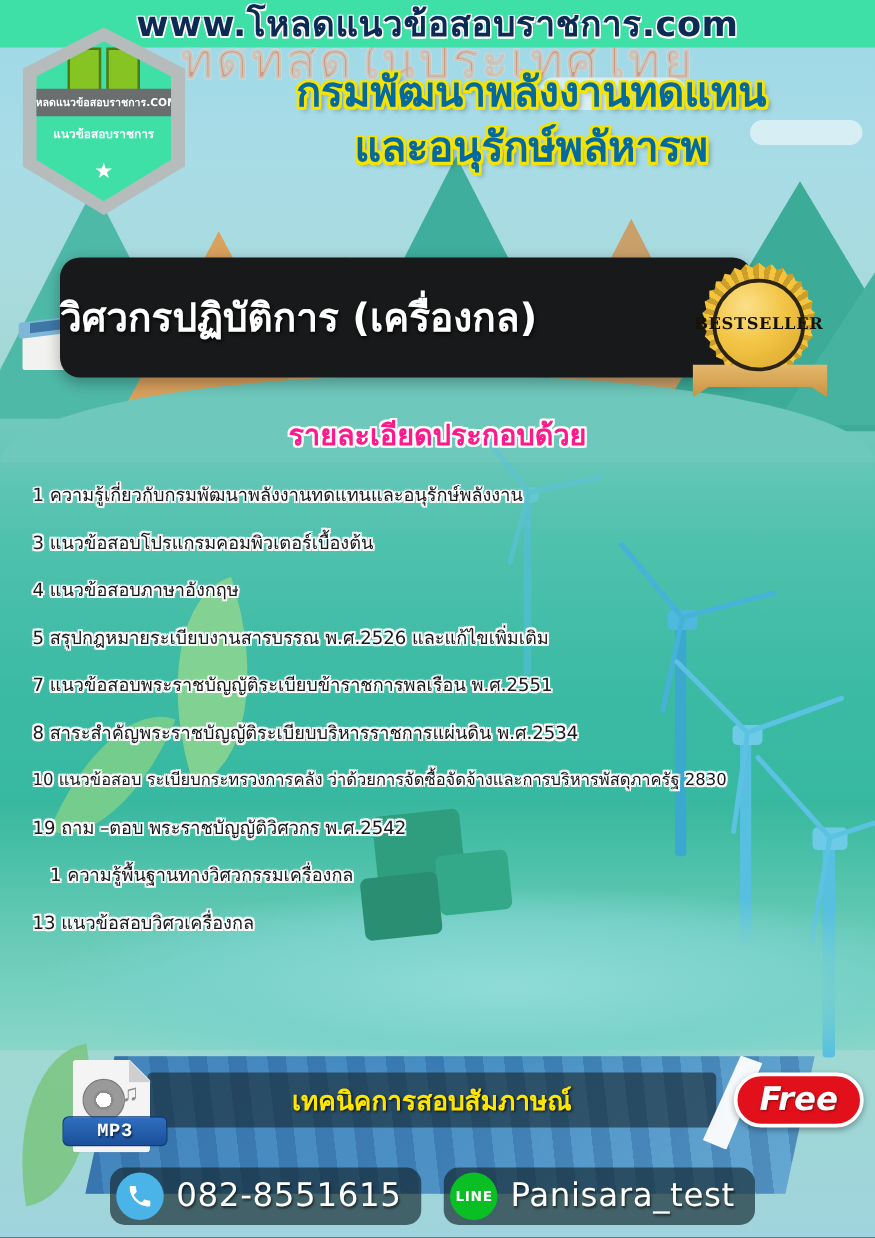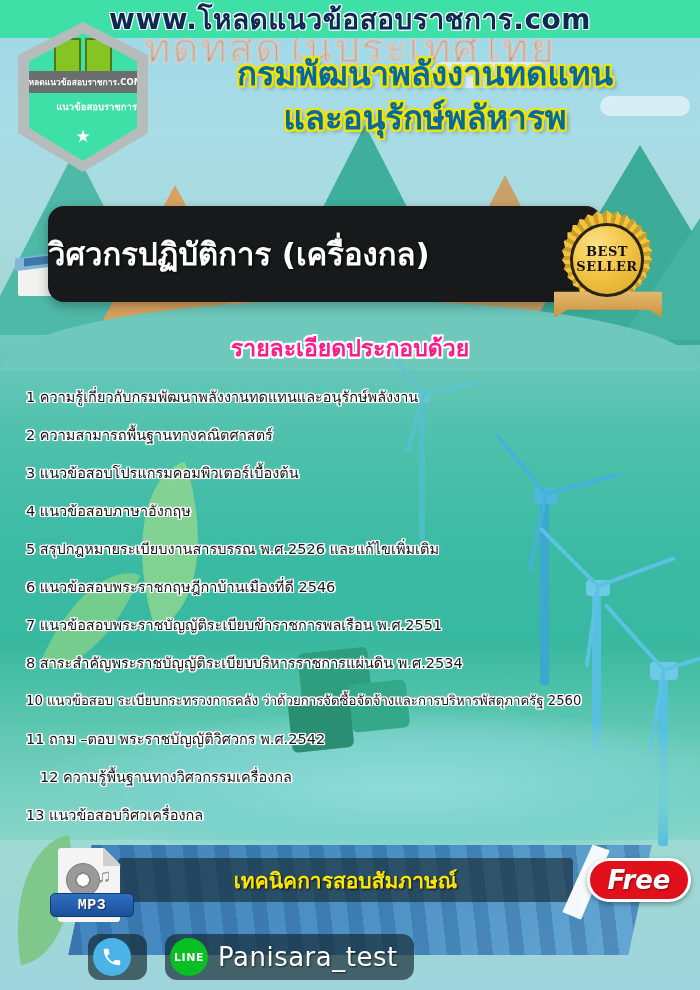--- a/index.html
+++ b/index.html
@@ -132,21 +132,21 @@
   .book .pg.l{left:0;border-radius:3px 0 0 3px;}
   .book .pg.r{right:0;border-radius:0 3px 3px 0;}
   .logo-bar{
     position:absolute;left:-11px;top:38px;width:130px;height:22px;
     background:#6b6e6e;display:flex;align-items:center;justify-content:center;
   }
   .logo-bar span{
     font-family:"DejaVu Sans",sans-serif;font-size:8.5px;font-weight:bold;color:#fff;white-space:nowrap;
   }
   .logo-sub{
-    position:absolute;left:0;top:66px;width:108px;text-align:right;
+    position:absolute;left:0;top:66px;width:108px;text-align:center;
     font-family:"DejaVu Sans",sans-serif;font-size:9.5px;color:#fff;font-weight:bold;
   }
   .logo-star{
     position:absolute;left:50%;top:95px;transform:translateX(-50%);
     color:#fff;font-size:17px;line-height:1;
   }
 
   
   .hero{
     position:absolute;left:165px;top:52px;width:520px;text-align:center;z-index:15;
@@ -202,21 +202,21 @@
       54.5% 89.1%,50% 91.6%,45.5% 89.1%,39.7% 90.2%,36.7% 87%,30.7% 86.8%,28.7% 83.2%,
       22.7% 81.8%,21.5% 77.9%,15.8% 75.3%,15.6% 71.2%,10.4% 67.5%,11.2% 63.5%,6.7% 58.9%,
       8.4% 55.1%,4.8% 49.7%,7.3% 46.3%,4.8% 40.3%,8% 37.5%,6.7% 31.1%,10.5% 29.1%,
       10.4% 22.5%,14.7% 21.5%,15.8% 15.1%,20.4% 15%,22.7% 8.9%,27.3% 9.8%,30.7% 4.2%,
       35.4% 6.1%,39.7% 1.2%,44.8% 4.1%);
   }
   .seal .ring{
     position:absolute;left:22px;top:15px;width:74px;height:74px;border-radius:50%;
     background:radial-gradient(circle at 35% 28%,#fbe08a 0%,#f3c545 45%,#d9a52c 100%);
     border:3px solid #2b2414;
-    display:flex;flex-direction:column;align-items:center;justify-content:center;
+    display:flex;flex-direction:row;align-items:center;justify-content:center;
   }
   .seal .ring span{
     font-family:"DejaVu Serif",serif;font-size:13px;font-weight:bold;color:#151208;
     letter-spacing:.5px;line-height:1.15;text-transform:uppercase;
   }
   .seal .ribbon{
     position:absolute;left:6px;top:78px;width:108px;height:32px;
     background:linear-gradient(180deg,#e8c078 0%,#d9a757 55%,#c8913f 100%);
     clip-path:polygon(0 18%,100% 18%,100% 100%,88% 74%,12% 74%,0 100%);
     border-radius:3px;
@@ -422,30 +422,28 @@
     <div class="ring">
       <span>Best</span>
       <span>Seller</span>
     </div>
   </div>
 
   <div class="section-head">รายละเอียดประกอบด้วย</div>
 
   <div class="toc">
     <div class="row">1 ความรู้เกี่ยวกับกรมพัฒนาพลังงานทดแทนและอนุรักษ์พลังงาน</div>
-    <div class="row">2 ความสามารถพื้นฐานทางคณิตศาสตร์</div>
     <div class="row">3 แนวข้อสอบโปรแกรมคอมพิวเตอร์เบื้องต้น</div>
     <div class="row">4 แนวข้อสอบภาษาอังกฤษ</div>
     <div class="row">5 สรุปกฎหมายระเบียบงานสารบรรณ พ.ศ.2526 และแก้ไขเพิ่มเติม</div>
-    <div class="row">6 แนวข้อสอบพระราชกฤษฎีกาบ้านเมืองที่ดี 2546</div>
     <div class="row">7 แนวข้อสอบพระราชบัญญัติระเบียบข้าราชการพลเรือน พ.ศ.2551</div>
     <div class="row">8 สาระสำคัญพระราชบัญญัติระเบียบบริหารราชการแผ่นดิน พ.ศ.2534</div>
-    <div class="row small">10 แนวข้อสอบ ระเบียบกระทรวงการคลัง ว่าด้วยการจัดซื้อจัดจ้างและการบริหารพัสดุภาครัฐ  2560</div>
-    <div class="row">11 ถาม –ตอบ พระราชบัญญัติวิศวกร พ.ศ.2542</div>
-    <div class="row indent">12 ความรู้พื้นฐานทางวิศวกรรมเครื่องกล</div>
+    <div class="row small">10 แนวข้อสอบ ระเบียบกระทรวงการคลัง ว่าด้วยการจัดซื้อจัดจ้างและการบริหารพัสดุภาครัฐ  2830</div>
+    <div class="row">19 ถาม –ตอบ พระราชบัญญัติวิศวกร พ.ศ.2542</div>
+    <div class="row indent">1 ความรู้พื้นฐานทางวิศวกรรมเครื่องกล</div>
     <div class="row">13 แนวข้อสอบวิศวเครื่องกล</div>
   </div>
 
   <div class="mp3">
     <div class="sheet"></div>
     <div class="fold"></div>
     <div class="disc"></div>
     <div class="note">♫</div>
     <div class="tag">
       <span>MP3</span>
@@ -464,20 +462,21 @@
   </div>
 
   <div class="contact">
 
     <div class="pill">
       <div class="ico-circle ico-phone">
         <svg viewBox="0 0 24 24" aria-hidden="true">
             <path d="M6.6 10.8c1.4 2.8 3.8 5.1 6.6 6.6l2.2-2.2c.3-.3.7-.4 1-.2 1.2.4 2.4.6 3.6.6.6 0 1 .4 1 1V20c0 .6-.4 1-1 1C10.6 21 3 13.4 3 4c0-.6.4-1 1-1h3.5c.6 0 1 .4 1 1 0 1.3.2 2.5.6 3.6.1.4 0 .8-.2 1l-2.3 2.2z"></path>
           </svg>
       </div>
+      <div class="label">082-8551615</div>
     </div>
 
     <div class="pill">
       <div class="ico-circle ico-line">
         <span>LINE</span>
       </div>
       <div class="label">Panisara_test</div>
     </div>
 
   </div>

